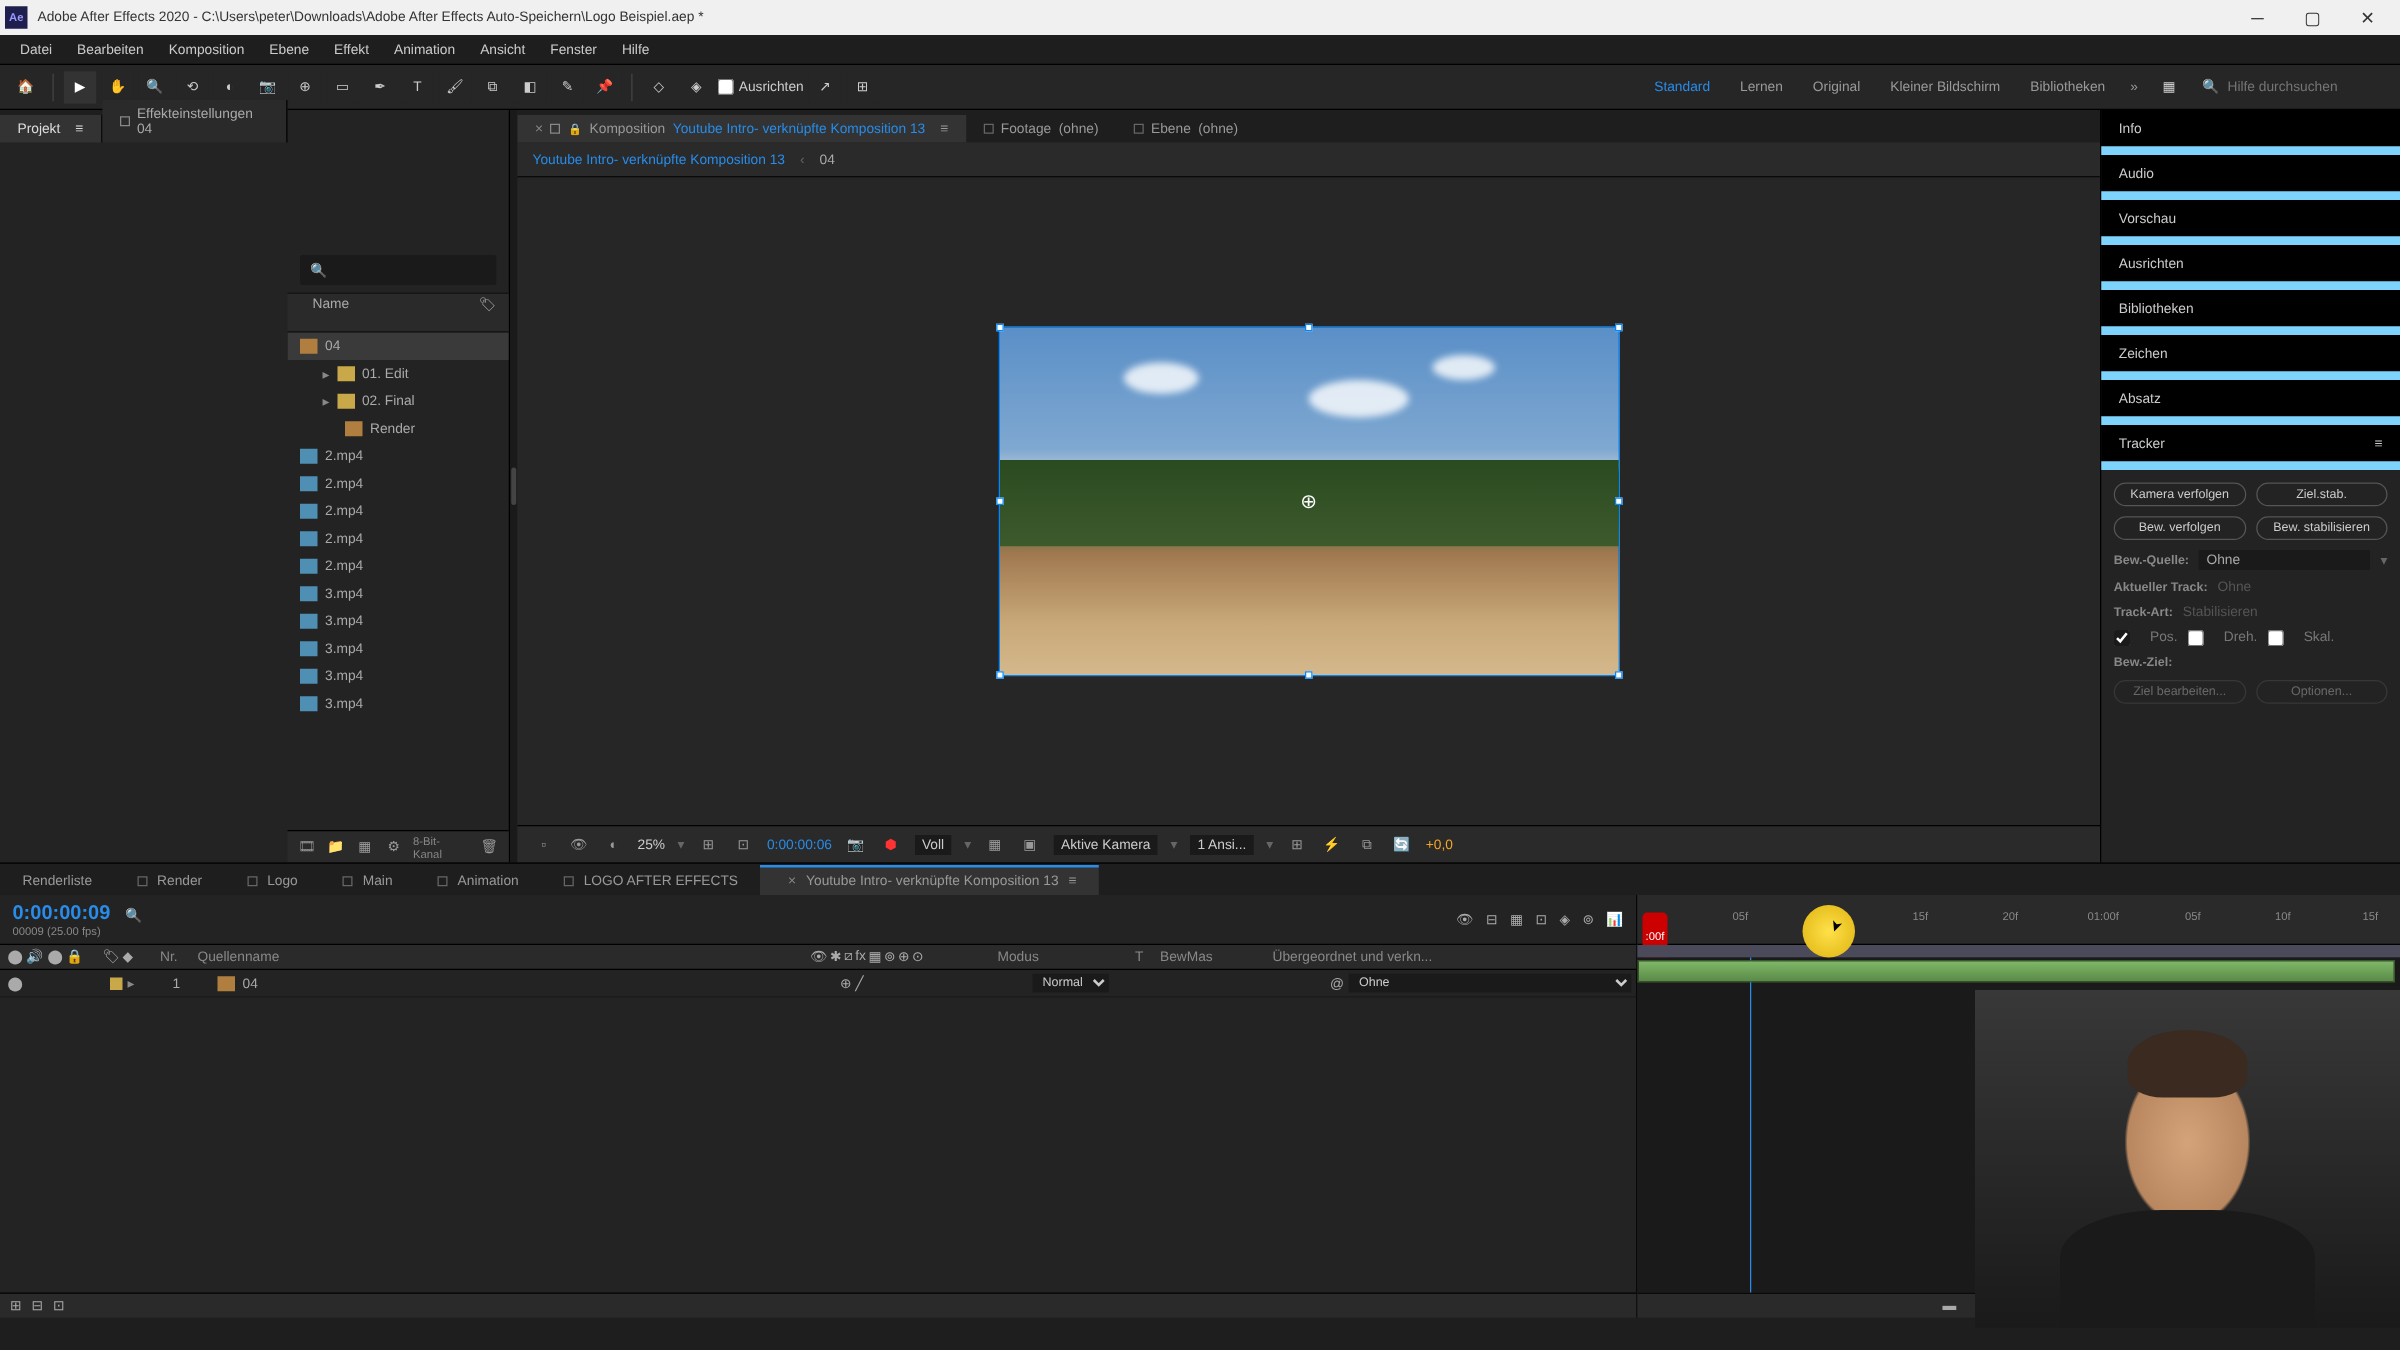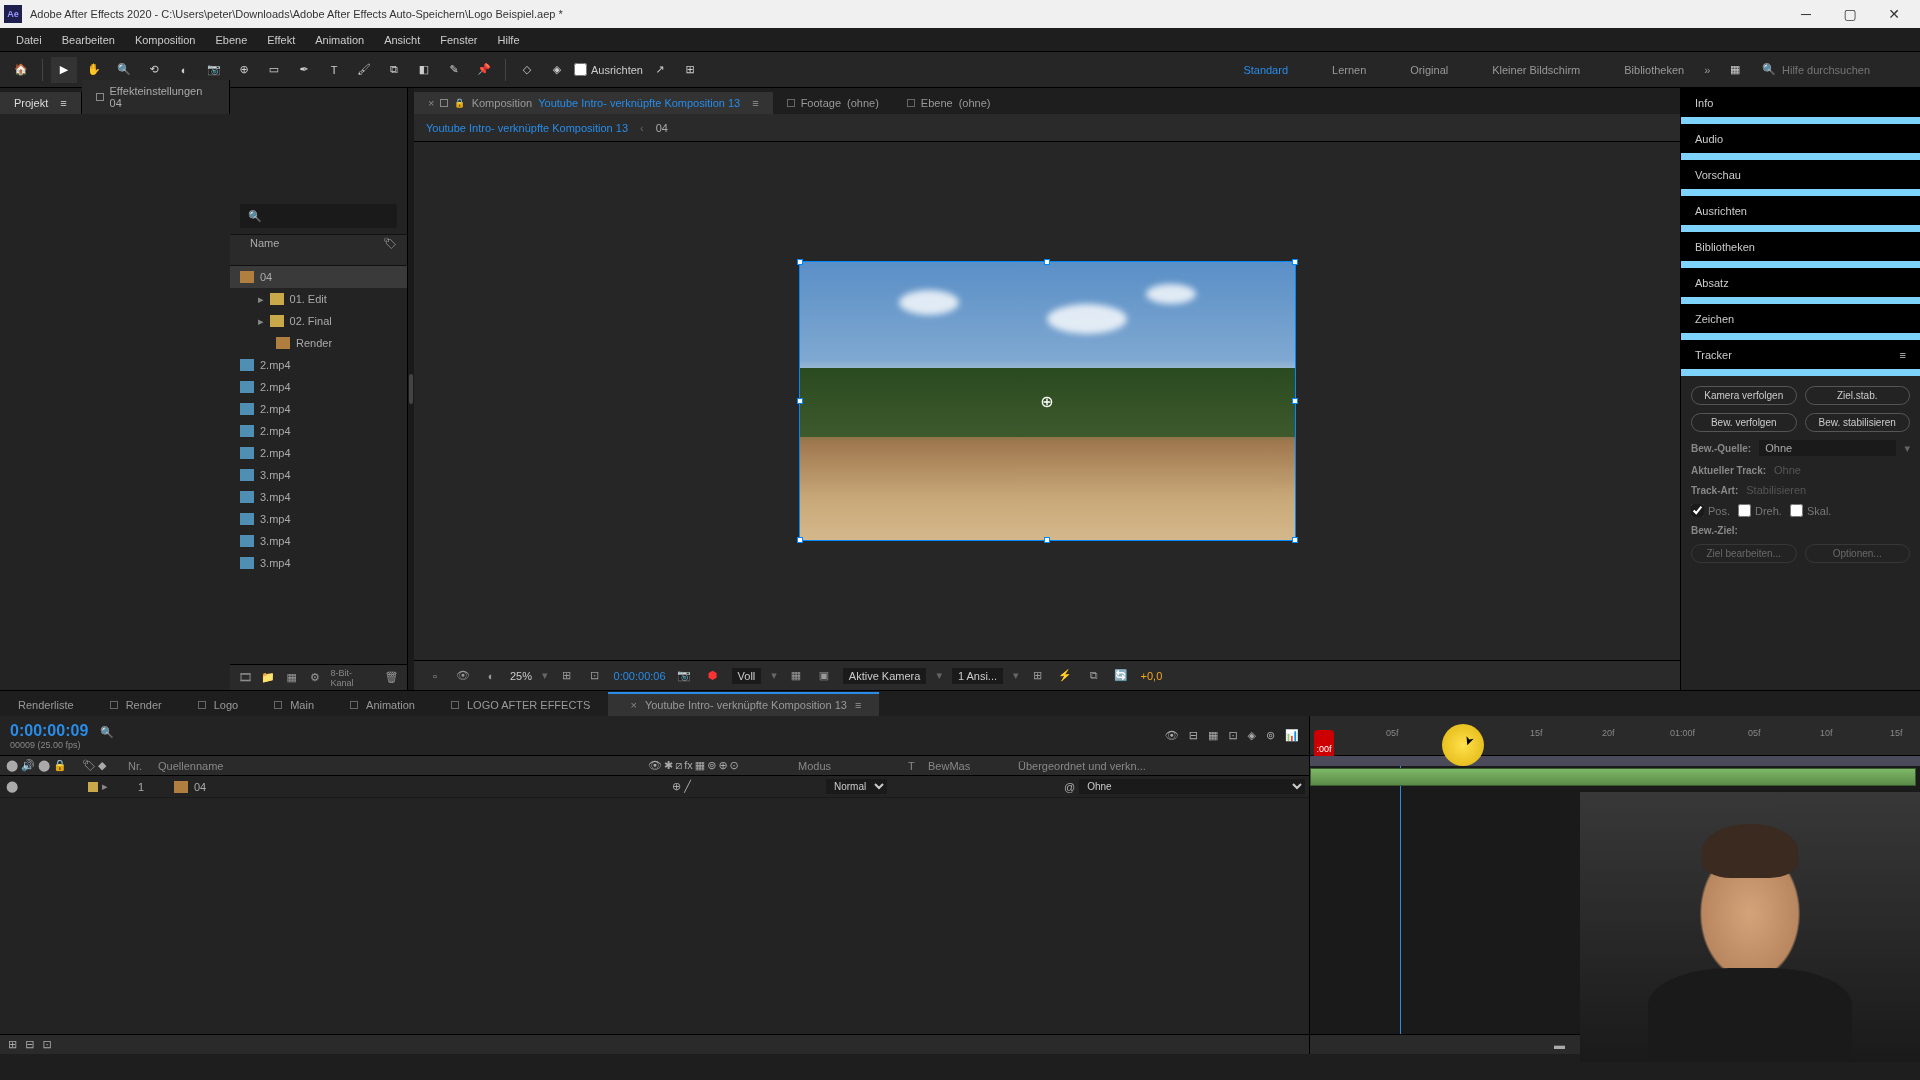--- a/index.html
+++ b/index.html
@@ -13,21 +13,21 @@
 
 
 .menubar { height: 24px; background: #1e1e1e; display: flex; align-items: center; padding: 0 6px; border-bottom: 1px solid #000; }
 .menubar .menu-item { padding: 3px 10px; color: #ccc; }
 
 
 .toolbar { height: 36px; background: #262626; display: flex; align-items: center; padding: 0 8px; border-bottom: 1px solid #000; gap: 4px; }
 .tool-btn { width: 26px; height: 26px; display: flex; align-items: center; justify-content: center; background: #262626; color: #ccc; }
 .tool-btn.active { background: #333; color: #fff; }
 .tool-sep { width: 1px; height: 22px; background: #444; margin: 0 4px; }
-.workspace-tabs { margin-left: auto; display: flex; gap: 28px; align-items: center; }
+.workspace-tabs { margin-left: auto; display: flex; gap: 8px; align-items: center; }
 .workspace-tab { padding: 4px 8px; color: #999; }
 .workspace-tab.active { color: #288ce8; }
 .search-box { display: flex; align-items: center; gap: 6px; padding: 0 10px; }
 .search-box input { background: transparent; border: none; color: #999; width: 120px; }
 
 
 .main-row { display: flex; height: 602px; }
 
 
 .project-panel { width: 408px; background: #232323; border-right: 1px solid #000; display: flex; }
@@ -74,21 +74,21 @@
 .vf-fps { color: #f5a623; }
 
 
 .right-panels { width: 240px; background: #232323; border-left: 1px solid #000; display: flex; flex-direction: column; }
 .rp-item { height: 36px; display: flex; align-items: center; padding: 0 14px; border-bottom: 7px solid #7dd3fc; background: #000000; color: #ccc; }
 .tracker-panel { padding: 10px; display: flex; flex-direction: column; gap: 8px; }
 .tracker-row { display: flex; gap: 8px; align-items: center; }
 .tracker-btn { flex: 1; background: transparent; border: 1px solid #555; border-radius: 10px; padding: 3px 8px; color: #ccc; text-align: center; font-size: 10px; }
 .tracker-lbl { color: #888; font-size: 10px; font-weight: bold; }
 .tracker-select { background: #1a1a1a; color: #aaa; border: none; padding: 2px 6px; flex: 1; }
-.tracker-cb { display: flex; align-items: center; gap: 4px; color: #777; font-size: 10px; }
+.tracker-cb { display: flex; gap: 16px; color: #777; font-size: 10px; }
 .tracker-cb input { accent-color: #1a1a1a; }
 .tracker-dis { color: #555; }
 
 
 .timeline-tabs { height: 26px; background: #1e1e1e; display: flex; align-items: flex-end; border-top: 1px solid #000; }
 .tl-tab { padding: 5px 18px; color: #999; display: flex; align-items: center; gap: 8px; }
 .tl-tab.active { background: #333; border-top: 2px solid #288ce8; }
 .tl-tab .x-close { color: #888; margin-left: 4px; }
 .timeline-below { height: 364px; display: flex; flex-direction: column; }
 .tl-left { width: 1310px; background: #232323; display: flex; flex-direction: column; border-right: 1px solid #000; }
@@ -357,22 +357,22 @@
     </div>
   </div>
 
   <div class="right-panels">
     <div id="right-panel-items">
         <div class="rp-item">Info</div>
         <div class="rp-item">Audio</div>
         <div class="rp-item">Vorschau</div>
         <div class="rp-item">Ausrichten</div>
         <div class="rp-item">Bibliotheken</div>
+        <div class="rp-item">Zeichen</div>
         <div class="rp-item">Absatz</div>
-        <div class="rp-item">Zeichen</div>
       </div>
     <div class="rp-item" style="justify-content:space-between">
       <span>Tracker</span>
       <span>≡</span>
     </div>
     <div class="tracker-panel">
       <div class="tracker-row">
         <div class="tracker-btn">Kamera verfolgen</div>
         <div class="tracker-btn">Ziel.stab.</div>
       </div>

